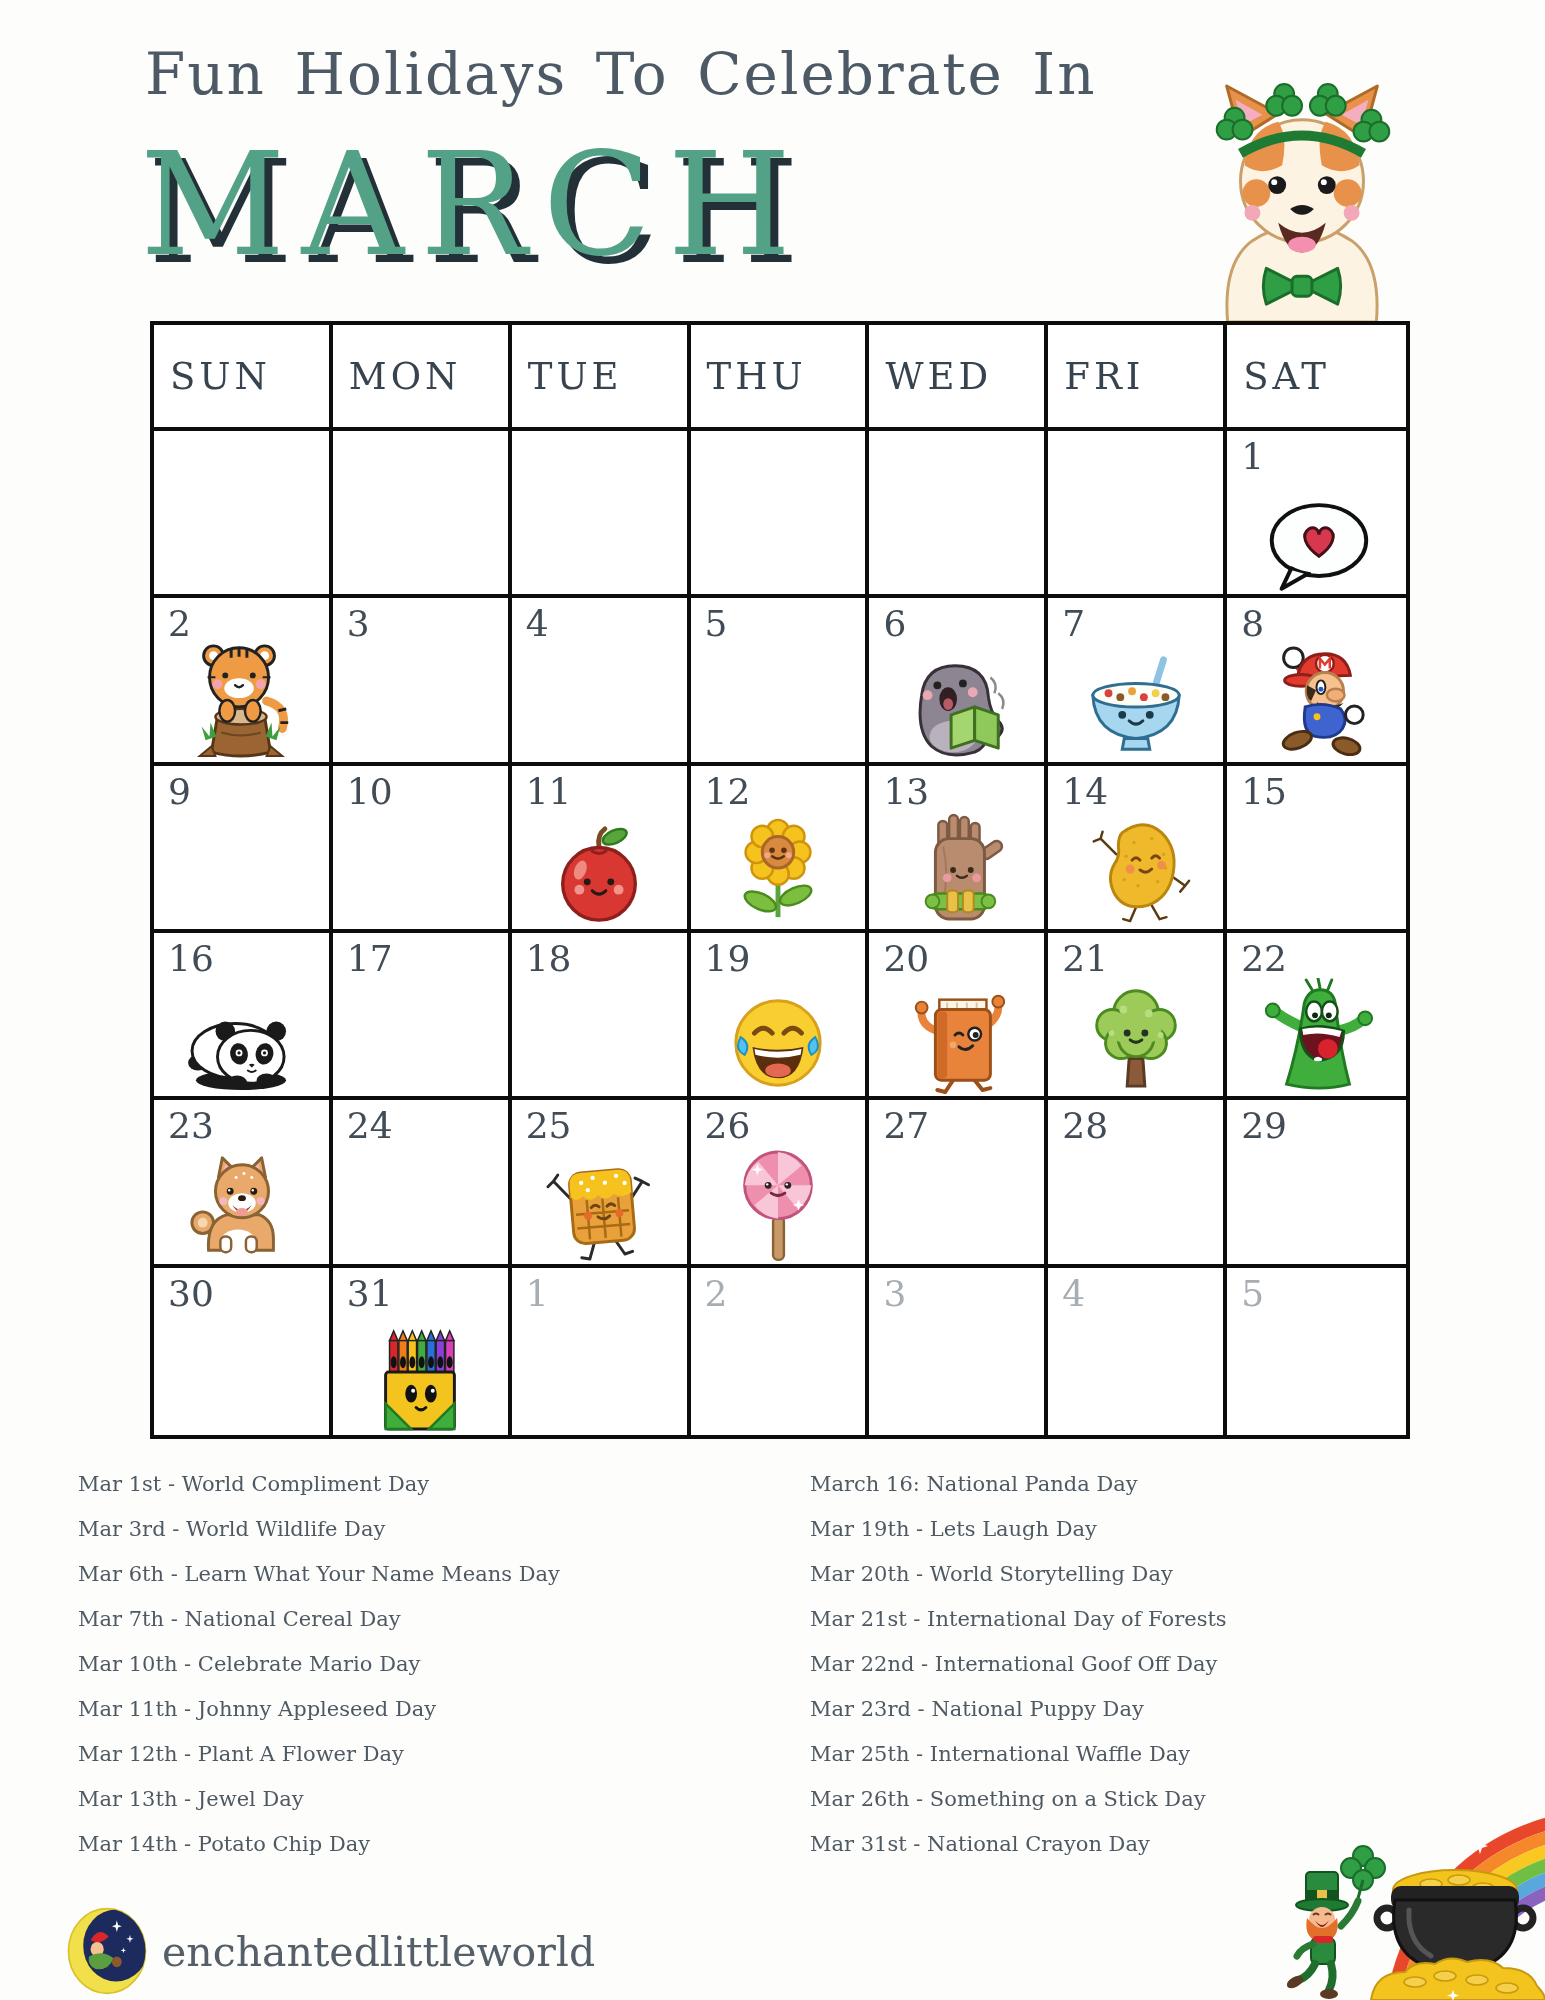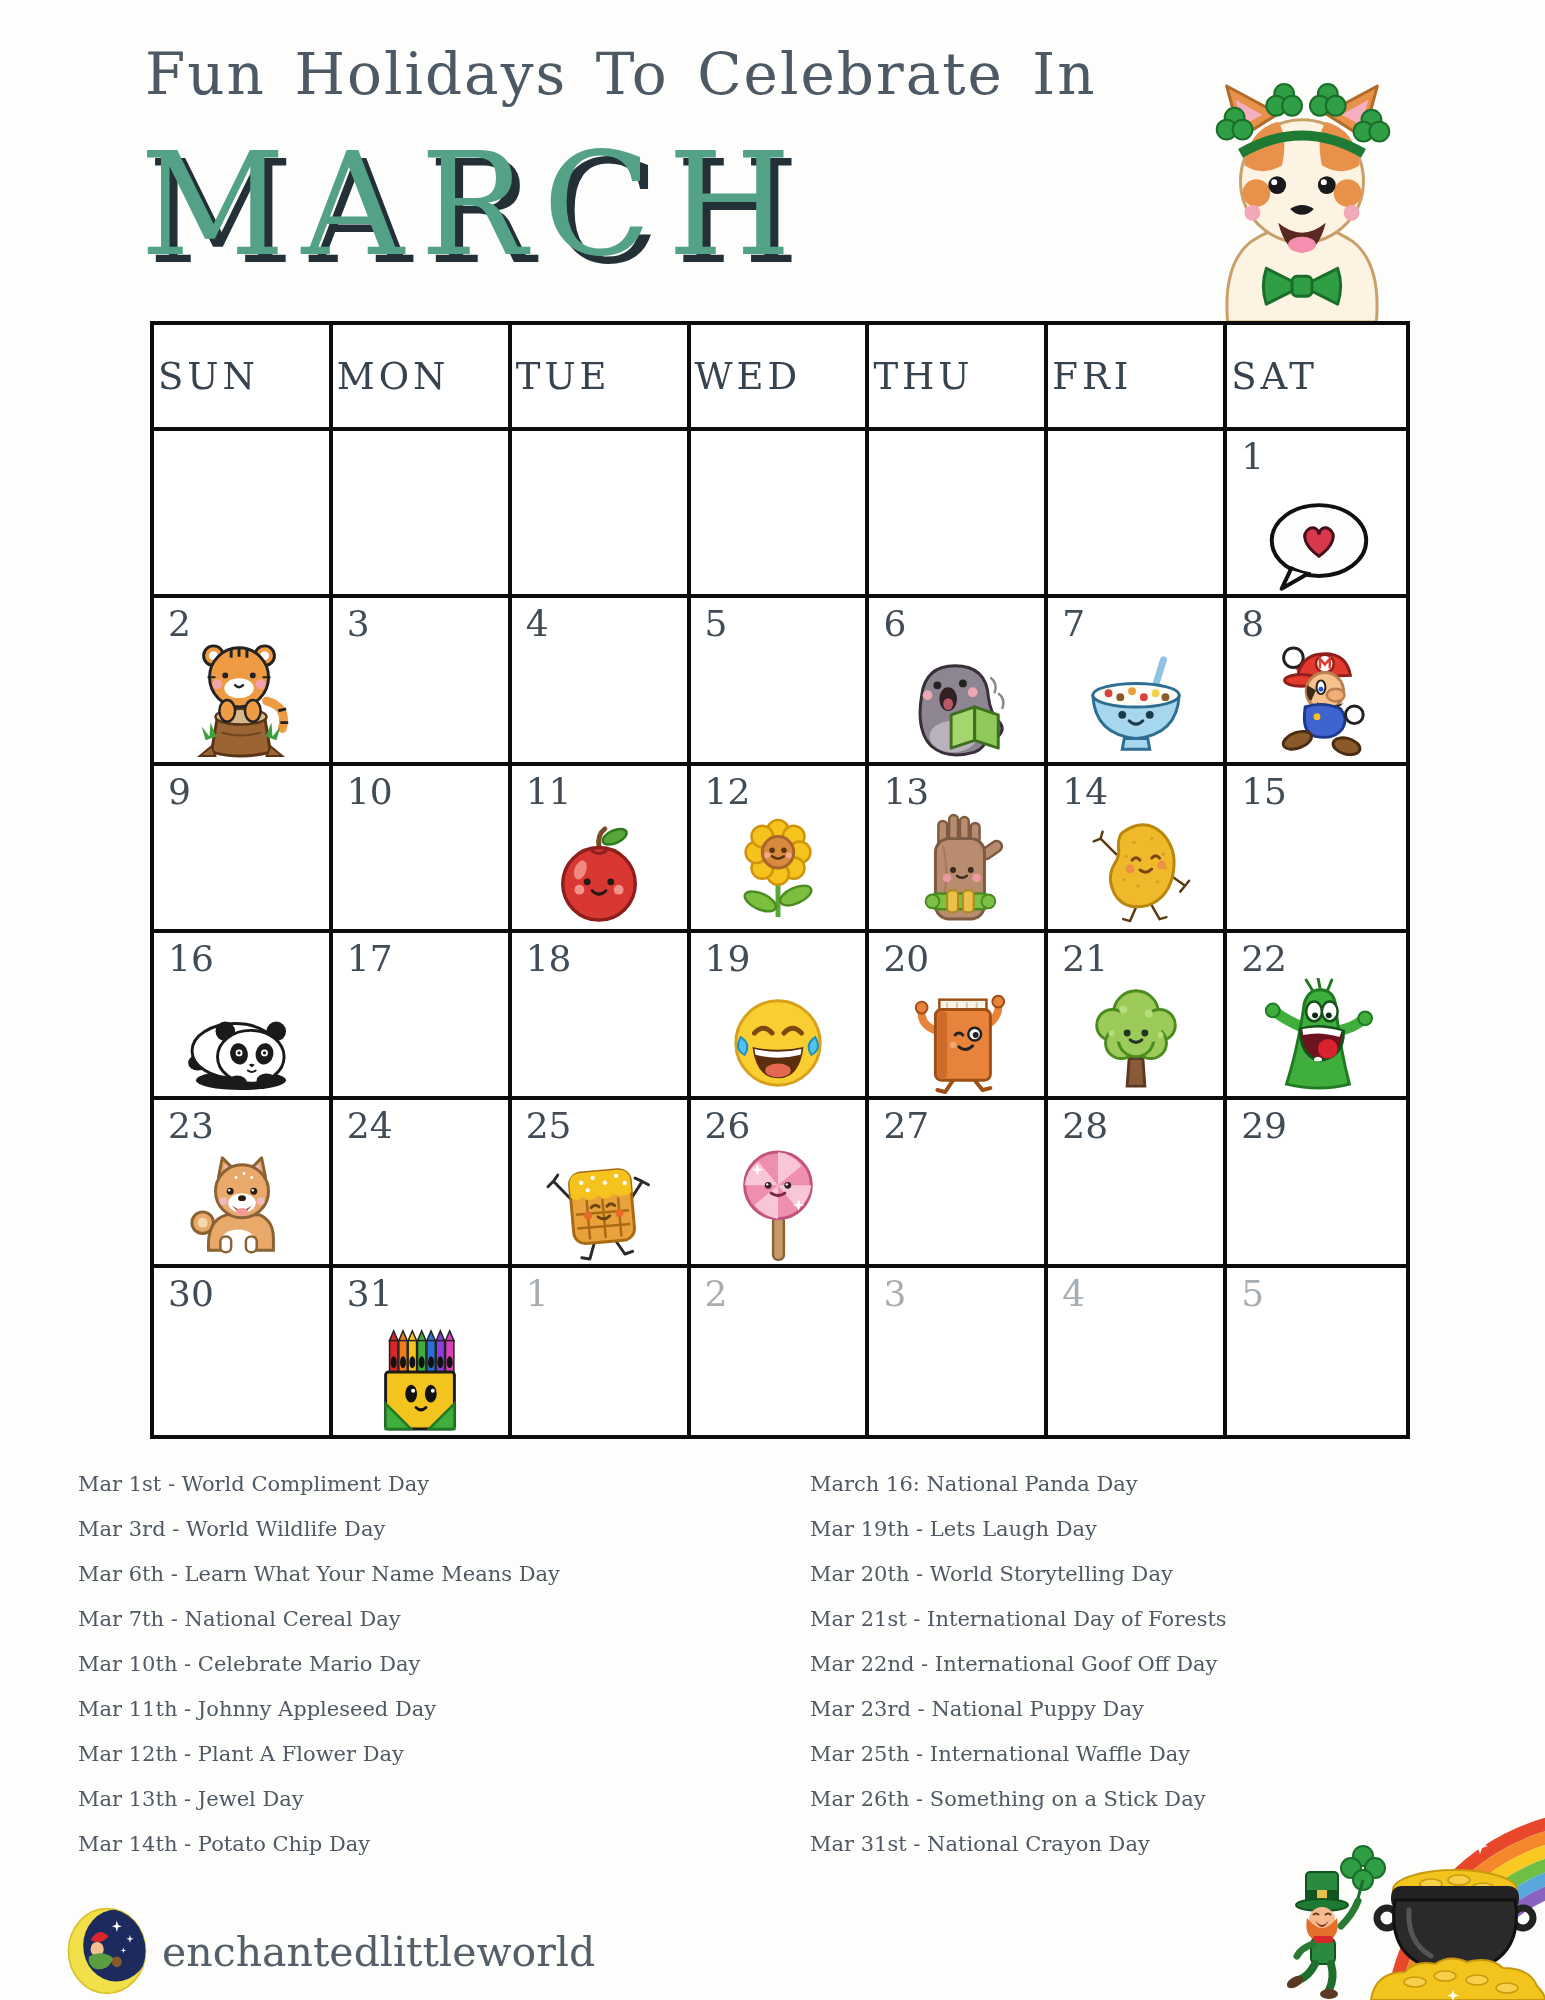--- a/index.html
+++ b/index.html
@@ -9,21 +9,21 @@
             color:#4d5a66;white-space:nowrap;}
   .month{position:absolute;left:140px;top:122px;font-size:142px;letter-spacing:16px;color:#53a287;
          text-shadow:8px 8px 0 #243038;white-space:nowrap;}
   .mascot{position:absolute;left:1183px;top:74px;width:238px;height:248px;}
   .calendar{position:absolute;left:150px;top:321px;width:1260px;height:1118px;background:#ffffff;
             border:4px solid #0c0c0c;box-sizing:border-box;display:grid;
             grid-template-columns:repeat(7,1fr);grid-template-rows:106px repeat(6,1fr);}
   .wd,.cell{border-right:4px solid #0c0c0c;border-bottom:4px solid #0c0c0c;position:relative;box-sizing:border-box;}
   .lastcol{border-right:none !important;}
   .lastrow{border-bottom:none !important;}
-  .wd{display:flex;align-items:center;padding-left:4px;font-size:37px;letter-spacing:4px;color:#37434e;}
+  .wd{display:flex;align-items:center;padding-left:16px;font-size:37px;letter-spacing:4px;color:#37434e;}
   .num{position:absolute;top:8px;left:14px;font-size:36px;color:#414c56;line-height:1;}
   .num.muted{color:#a6adb3;}
   .icon{position:absolute;left:50%;bottom:2px;transform:translateX(-50%);}
   .icon svg{display:block;}
   .hol-col{position:absolute;font-size:21px;color:#4e5963;line-height:45px;white-space:nowrap;}
   #hol-left{left:78px;top:1462px;}
   #hol-right{left:810px;top:1462px;}
   .footer-logo{position:absolute;left:66px;top:1906px;width:82px;height:90px;}
   .brand{position:absolute;left:162px;top:1928px;font-size:41px;color:#555f69;}
   .corner-art{position:absolute;left:1275px;top:1750px;width:270px;height:250px;}
@@ -84,22 +84,22 @@
       <path d="M120 214 L84 196 Q78 214 84 232 Z" fill="#2f9e44" stroke="#1b6e2a" stroke-width="3" stroke-linejoin="round"></path>
       <path d="M120 214 L156 196 Q162 214 156 232 Z" fill="#2f9e44" stroke="#1b6e2a" stroke-width="3" stroke-linejoin="round"></path>
       <rect x="110" y="204" width="20" height="20" rx="5" fill="#2f9e44" stroke="#1b6e2a" stroke-width="3"></rect>
     </svg>
   </div>
 
   <div class="calendar" id="calendar">
       <div class="wd">SUN</div>
       <div class="wd">MON</div>
       <div class="wd">TUE</div>
+      <div class="wd">THU</div>
       <div class="wd">WED</div>
-      <div class="wd">THU</div>
       <div class="wd">FRI</div>
       <div class="wd lastcol">SAT</div>
       <div class="cell"></div>
       <div class="cell"></div>
       <div class="cell"></div>
       <div class="cell"></div>
       <div class="cell"></div>
       <div class="cell"></div>
       <div class="cell lastcol">
         <span class="num">1</span>

